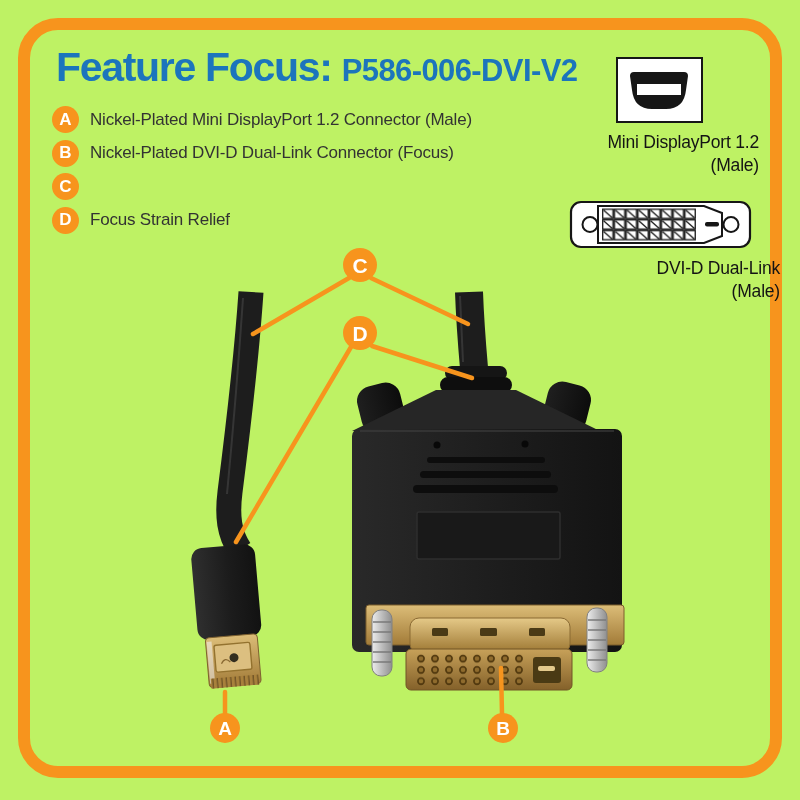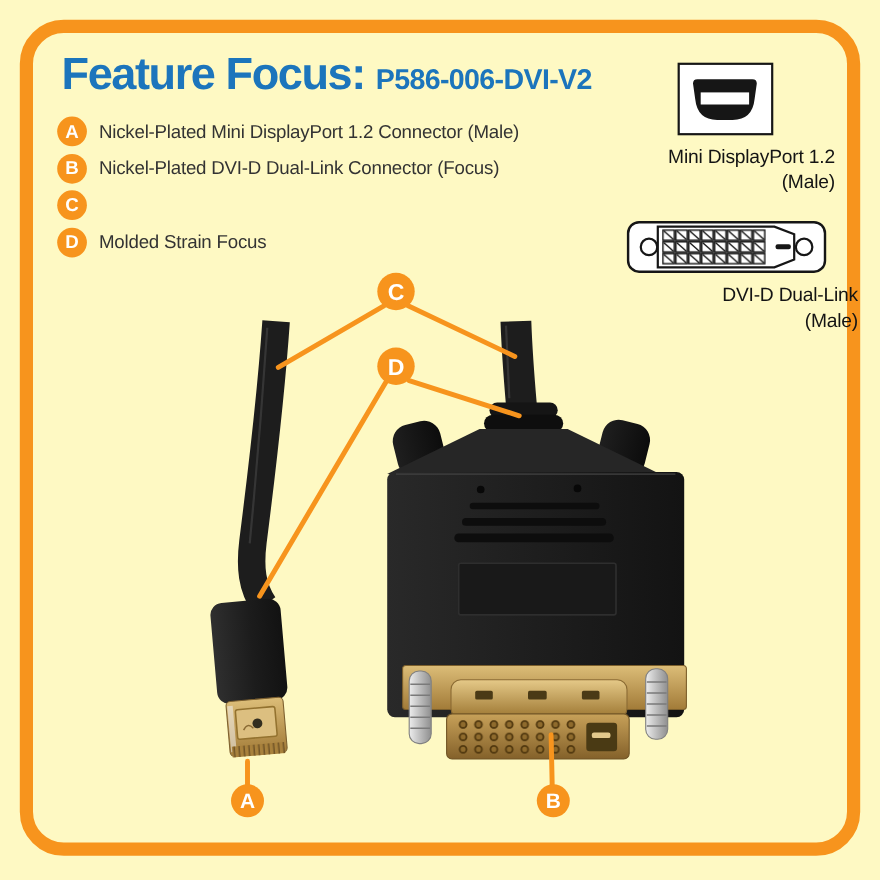--- a/index.html
+++ b/index.html
@@ -1,29 +1,29 @@
 <!DOCTYPE html>
 <html><head>
 <meta charset="utf-8">
 <style>
   html,body{margin:0;padding:0;background:#ffffff;}
   .canvas{
-    position:relative;width:800px;height:800px;background:#fef9c3;overflow:hidden;
+    position:relative;width:800px;height:800px;background:#bef264;overflow:hidden;
     font-family:"Liberation Sans", sans-serif;
   }
   .frame{
     position:absolute;left:18px;top:18px;width:764px;height:760px;
     border:12px solid #F7941D;border-radius:40px;box-sizing:border-box;
   }
   .header{
     position:absolute;left:56px;top:44px;display:flex;align-items:baseline;gap:10px;
     color:#1C75BC;white-space:nowrap;
   }
   .header .title{font-size:41px;font-weight:bold;letter-spacing:-1.3px;}
-  .header .model{font-size:26px;font-weight:bold;letter-spacing:-0.6px;}
+  .header .model{font-size:31px;font-weight:bold;letter-spacing:-0.6px;}
   .features{
     position:absolute;left:52px;top:106px;display:flex;flex-direction:column;gap:6.5px;
   }
   .feature-row{display:flex;align-items:center;gap:11px;height:27px;}
   .badge-sm{
     width:27px;height:27px;border-radius:50%;background:#F7941D;color:#fff;
     font-weight:bold;font-size:17px;display:flex;align-items:center;justify-content:center;
     flex:0 0 27px;
   }
   .feature-text{font-size:17px;color:#333333;letter-spacing:-0.2px;white-space:nowrap;}
@@ -54,21 +54,21 @@
     </div>
     <div class="feature-row">
       <span class="badge-sm">B</span>
       <span class="feature-text">Nickel-Plated DVI-D Dual-Link Connector (Focus)</span>
     </div>
     <div class="feature-row">
       <span class="badge-sm">C</span>
     </div>
     <div class="feature-row">
       <span class="badge-sm">D</span>
-      <span class="feature-text">Molded Strain Focus</span>
+      <span class="feature-text">Focus Strain Relief</span>
     </div>
   </div>
 
   <div class="key-label mdp">
     <div>Mini DisplayPort 1.2</div>
     <div>(Male)</div>
   </div>
   <div class="key-label dvi">
     <div>DVI-D Dual-Link</div>
     <div>(Male)</div>

